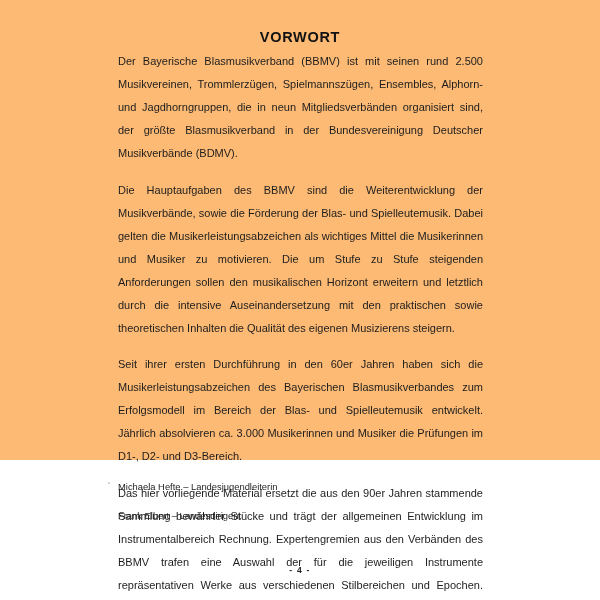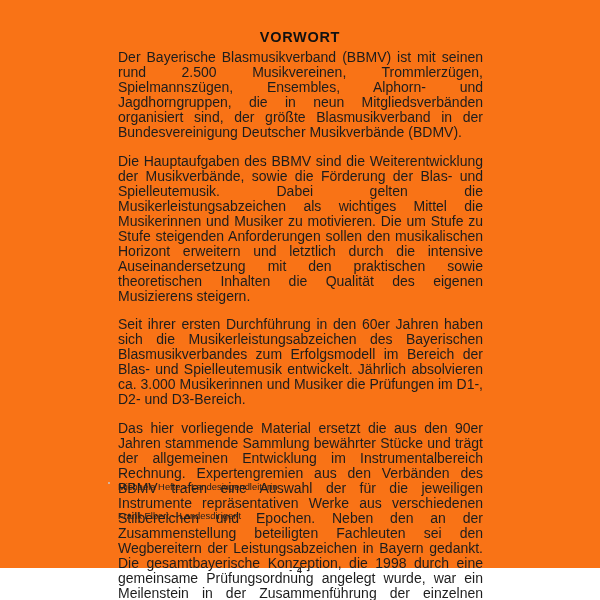--- a/index.html
+++ b/index.html
@@ -11,44 +11,44 @@
     width: 600px;
     height: 600px;
     overflow: hidden;
     font-family: "Liberation Sans", sans-serif;
     color: #1a1a1a;
     -webkit-font-smoothing: antialiased;
   }
   .page {
     position: relative;
     width: 600px;
-    height: 568px;
-    background: #f97316;
+    height: 460px;
+    background: #fdba74;
     box-sizing: border-box;
   }
   .page-title {
     position: absolute;
     top: 19px;
     left: 0;
     width: 600px;
     text-align: center;
     font-size: 14.5px;
     font-weight: bold;
     letter-spacing: 0.7px;
     color: #111111;
   }
   .body-block {
     position: absolute;
     top: 50px;
     left: 118px;
     width: 365px;
   }
   .para {
-    font-size: 14px;
-    line-height: 15px;
+    font-size: 11px;
+    line-height: 23px;
     text-align: justify;
     text-justify: inter-word;
     color: #1d1d1d;
     margin: 0 0 13.5px 0;
     -webkit-hyphens: none;
     hyphens: none;
   }
   .para:last-child {
     margin-bottom: 0;
   }

